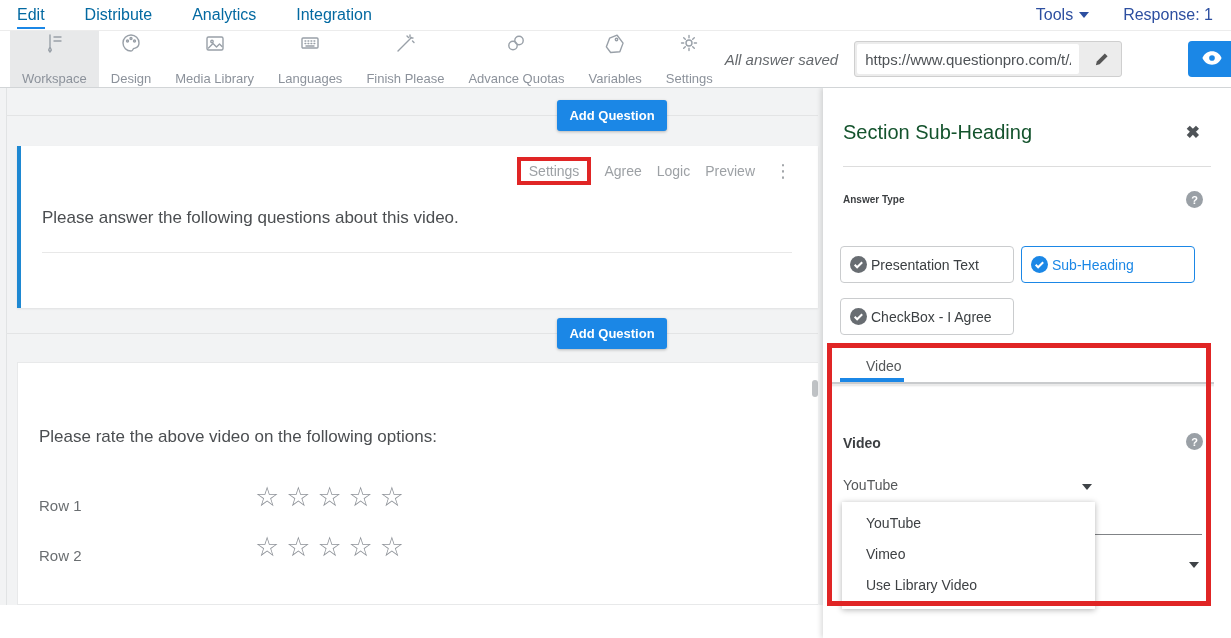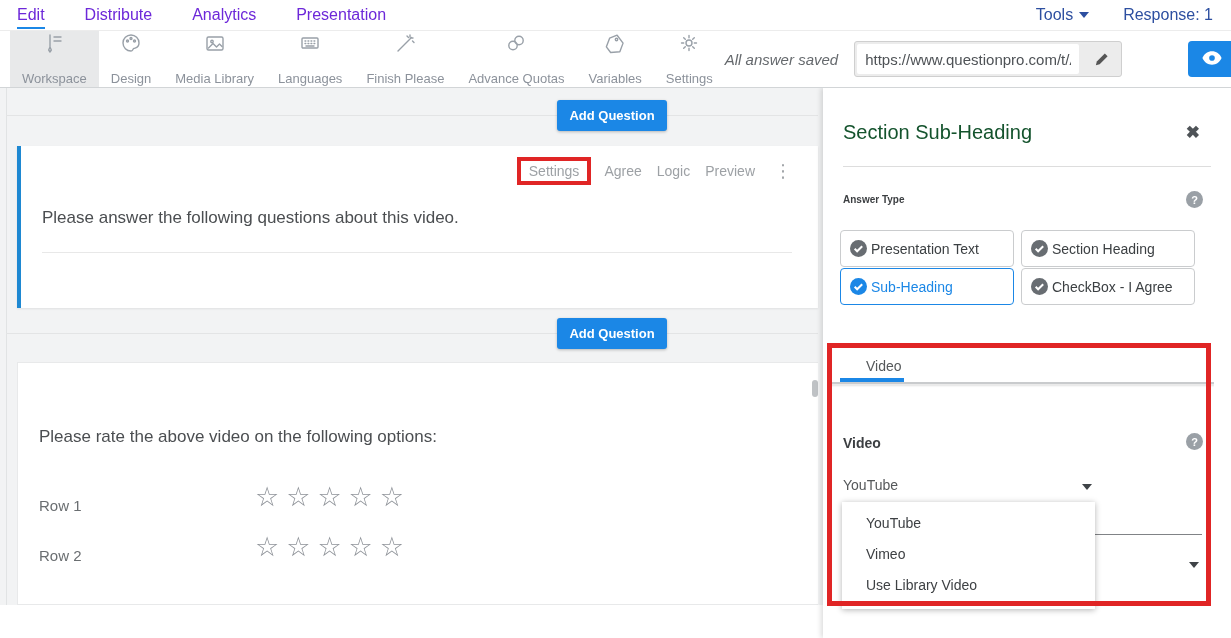--- a/index.html
+++ b/index.html
@@ -4,21 +4,21 @@
 <style>
   * { margin:0; padding:0; box-sizing:border-box; }
   html,body { width:1231px; height:638px; overflow:hidden; }
   body { font-family:"Liberation Sans", sans-serif; background:#fff; position:relative; }
   .app { position:relative; width:1231px; height:638px; }
 
   
   .topnav { position:absolute; left:0; top:0; width:1231px; height:31px; background:#fff;
             border-bottom:1px solid #ececec; display:flex; align-items:center; }
   .nav-left { display:flex; gap:40px; padding-left:17px; align-items:center; }
-  .nav-item { font-size:16px; color:#6d28d9; cursor:pointer; padding:4px 0 3px; border-bottom:2px solid transparent; }
+  .nav-item { font-size:16px; color:#0369a1; cursor:pointer; padding:4px 0 3px; border-bottom:2px solid transparent; }
   .nav-item.active { border-bottom-color:#1b87e6; }
   .nav-right { margin-left:auto; display:flex; gap:34px; padding-right:18px; }
   .tools { font-size:16px; color:#2d4fa0; display:flex; align-items:center; gap:6px; cursor:pointer; }
   .response { font-size:16px; color:#2d4fa0; }
   .caret { width:0; height:0; border-left:5px solid transparent; border-right:5px solid transparent; border-top:6px solid #2d4fa0; display:inline-block; }
 
   
   .toolbar { position:absolute; left:0; top:31px; width:1231px; height:57px; background:#fff;
              border-bottom:1px solid #d2d5d7; display:flex; align-items:stretch; padding-left:10px; }
   .tb-item { display:flex; flex-direction:column; align-items:center; justify-content:center; gap:14px;
@@ -70,21 +70,21 @@
   
   .panel { position:absolute; left:823px; top:0; width:408px; height:550px; background:#fff;
            box-shadow:-2px 0 5px rgba(0,0,0,.14); }
   .p-title { position:absolute; left:20px; top:33px; font-size:20px; color:#14532d; }
   .p-close { position:absolute; right:31px; top:34px; font-size:17px; color:#4e5357; font-weight:bold; cursor:pointer; }
   .p-div { position:absolute; left:20px; right:20px; top:78px; height:1px; background:#ddd; }
   .at-label { position:absolute; left:20px; top:106px; font-size:10px; font-weight:bold; color:#3c3f42; }
   .help { position:absolute; width:17px; height:17px; border-radius:50%; background:#9aa0a6; color:#fff;
           font-size:11px; font-weight:bold; display:flex; align-items:center; justify-content:center; cursor:pointer; }
   .help1 { right:28px; top:103px; } .help2 { right:28px; top:345px; }
-  .at-grid { position:absolute; left:17px; top:142px; display:grid; grid-template-columns:174px 174px; gap:1px 7px; }
+  .at-grid { position:absolute; left:17px; top:158px; display:grid; grid-template-columns:174px 174px; gap:15px 7px; }
   .at-btn { height:37px; display:flex; align-items:center; gap:4px; padding-left:9px; background:#fff;
             border:1px solid #caccce; border-radius:4px; font-size:14px; color:#3c4043; cursor:pointer;
             font-family:"Liberation Sans",sans-serif; }
   .at-btn .chk { color:#686d72; display:flex; }
   .at-btn.selected { border-color:#1b87e6; color:#1b87e6; }
   .at-btn.selected .chk { color:#1b87e6; }
 
   .tab-label { position:absolute; left:43px; top:270px; font-size:14px; color:#55585a; cursor:pointer; }
   .tab-underline { position:absolute; left:17px; top:290px; width:64px; height:4px; background:#1b87e6; }
   .tab-div { position:absolute; left:5px; top:294px; width:398px; height:2px; background:#c9cbcd;
@@ -103,21 +103,21 @@
 </head>
 <body>
 
 <div class="app">
 
   <header class="topnav">
     <nav class="nav-left">
       <span class="nav-item active">Edit</span>
       <span class="nav-item">Distribute</span>
       <span class="nav-item">Analytics</span>
-      <span class="nav-item">Presentation</span>
+      <span class="nav-item">Integration</span>
     </nav>
     <div class="nav-right">
       <span class="tools">
         <span>Tools</span>
         <span class="caret"></span>
       </span>
       <span class="response">Response: 1</span>
     </div>
   </header>
 
@@ -242,29 +242,20 @@
 
       <div class="at-grid">
         <button class="at-btn">
           <span class="chk">
               <svg width="17" height="17" viewBox="0 0 16 16">
                 <circle cx="8" cy="8" r="8" fill="currentColor"></circle>
                 <path d="M4.4 8.3l2.3 2.3 4.8-4.8" stroke="#fff" stroke-width="1.9" fill="none"></path>
               </svg>
             </span>
           <span>Presentation Text</span>
-        </button>
-        <button class="at-btn">
-          <span class="chk">
-              <svg width="17" height="17" viewBox="0 0 16 16">
-                <circle cx="8" cy="8" r="8" fill="currentColor"></circle>
-                <path d="M4.4 8.3l2.3 2.3 4.8-4.8" stroke="#fff" stroke-width="1.9" fill="none"></path>
-              </svg>
-            </span>
-          <span>Section Heading</span>
         </button>
         <button class="at-btn selected">
           <span class="chk">
               <svg width="17" height="17" viewBox="0 0 16 16">
                 <circle cx="8" cy="8" r="8" fill="currentColor"></circle>
                 <path d="M4.4 8.3l2.3 2.3 4.8-4.8" stroke="#fff" stroke-width="1.9" fill="none"></path>
               </svg>
             </span>
           <span>Sub-Heading</span>
         </button>

